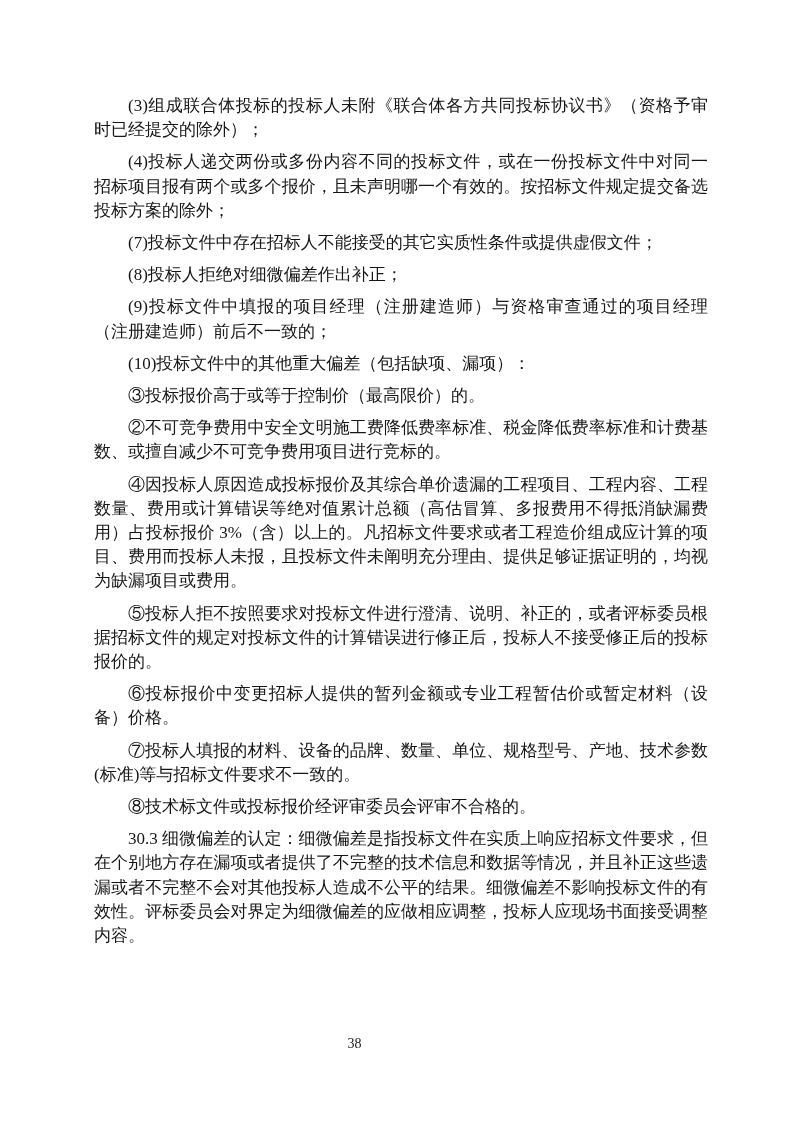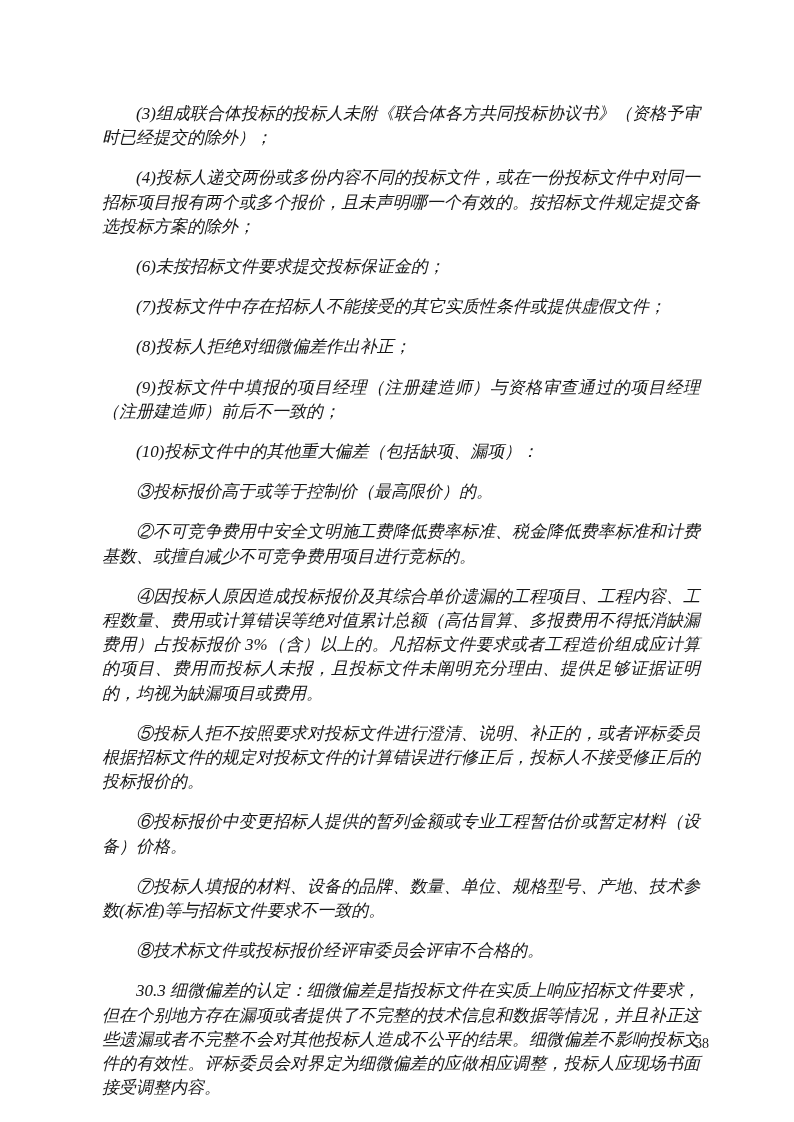--- a/index.html
+++ b/index.html
@@ -20,44 +20,42 @@
     position: absolute;
     left: 86px;
     top: 86px;
     width: 630px;
     font-size: 17px;
     line-height: 24.2px;
     text-align: justify;
     text-justify: inter-ideograph;
   }
   .content p {
-    margin: 16px;
+    margin: 8px;
     padding: 0;
     text-indent: 2em;
     word-break: break-all;
-    font-style: italic;
   }
   .footer {
     position: absolute;
     left: 0;
     top: 1036px;
     width: 709px;
-    text-align: right;
+    text-align: center;
     font-size: 14px;
     color: #222222;
   }
 </style>
 </head>
 <body>
 
 <div class="page">
   <div class="content">
     <p>(3)组成联合体投标的投标人未附《联合体各方共同投标协议书》（资格予审时已经提交的除外）；</p>
     <p>(4)投标人递交两份或多份内容不同的投标文件，或在一份投标文件中对同一招标项目报有两个或多个报价，且未声明哪一个有效的。按招标文件规定提交备选投标方案的除外；</p>
-    <p>(6)未按招标文件要求提交投标保证金的；</p>
     <p>(7)投标文件中存在招标人不能接受的其它实质性条件或提供虚假文件；</p>
     <p>(8)投标人拒绝对细微偏差作出补正；</p>
     <p>(9)投标文件中填报的项目经理（注册建造师）与资格审查通过的项目经理（注册建造师）前后不一致的；</p>
     <p>(10)投标文件中的其他重大偏差（包括缺项、漏项）：</p>
     <p>③投标报价高于或等于控制价（最高限价）的。</p>
     <p>②不可竞争费用中安全文明施工费降低费率标准、税金降低费率标准和计费基数、或擅自减少不可竞争费用项目进行竞标的。</p>
     <p>④因投标人原因造成投标报价及其综合单价遗漏的工程项目、工程内容、工程数量、费用或计算错误等绝对值累计总额（高估冒算、多报费用不得抵消缺漏费用）占投标报价 3%（含）以上的。凡招标文件要求或者工程造价组成应计算的项目、费用而投标人未报，且投标文件未阐明充分理由、提供足够证据证明的，均视为缺漏项目或费用。</p>
     <p>⑤投标人拒不按照要求对投标文件进行澄清、说明、补正的，或者评标委员根据招标文件的规定对投标文件的计算错误进行修正后，投标人不接受修正后的投标报价的。</p>
     <p>⑥投标报价中变更招标人提供的暂列金额或专业工程暂估价或暂定材料（设备）价格。</p>
     <p>⑦投标人填报的材料、设备的品牌、数量、单位、规格型号、产地、技术参数(标准)等与招标文件要求不一致的。</p>

